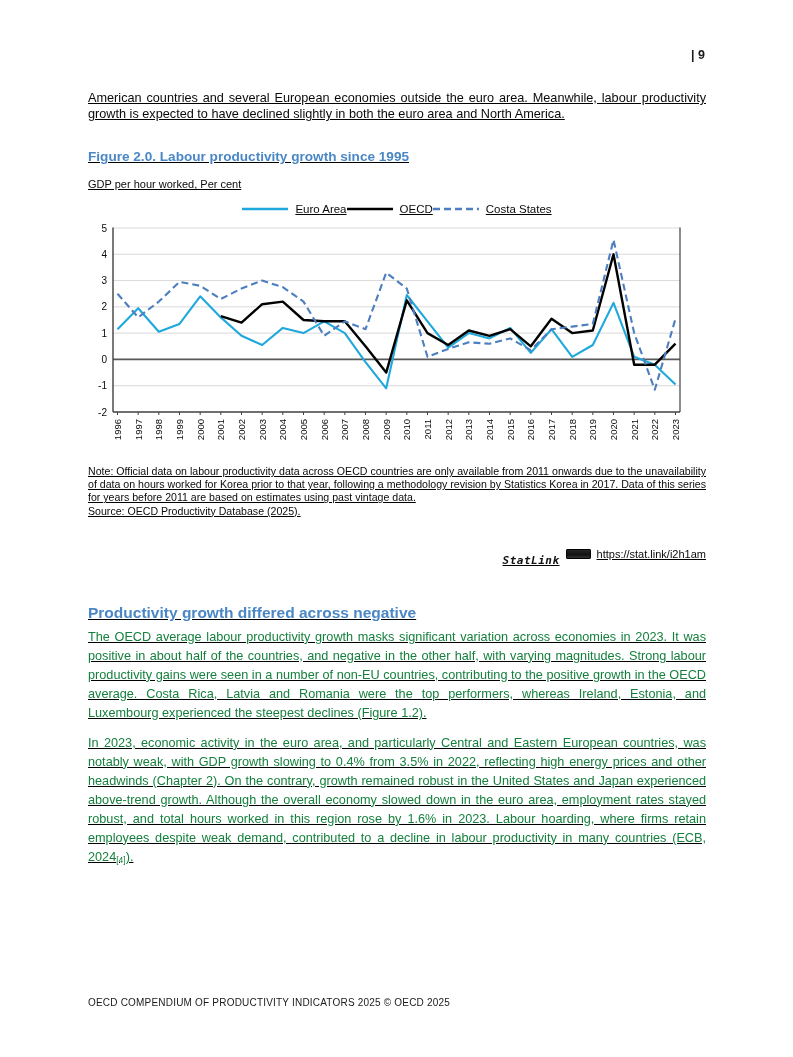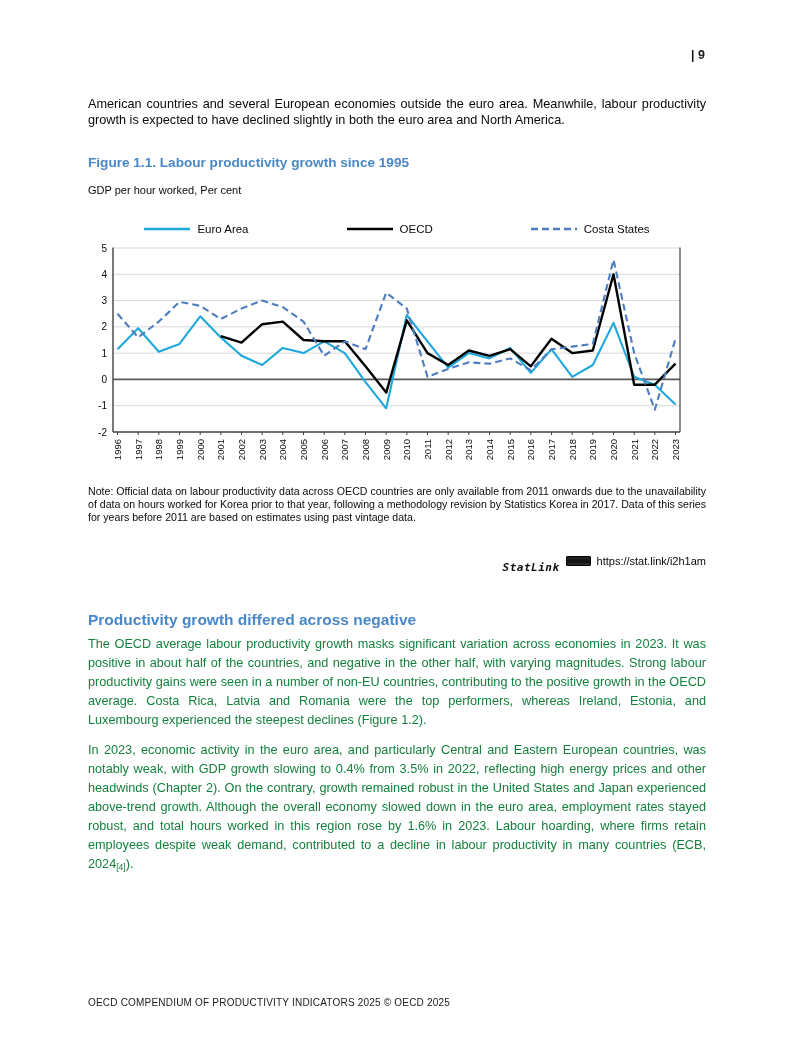--- a/index.html
+++ b/index.html
@@ -8,30 +8,30 @@
     width:793px;height:1057px;
     background:#ffffff;
     font-family:"Liberation Sans",sans-serif;
     color:#000;
     overflow:hidden;
   }
   .pagenum{
     position:absolute;top:48px;right:88px;
     font-size:12.5px;font-weight:bold;color:#1a1a1a;
   }
-  .content{position:absolute;left:88px;top:96px;width:618px;}
+  .content{position:absolute;left:88px;top:90px;width:618px;text-decoration:underline;}
   .body-par{
     font-size:12.7px;line-height:16px;text-align:justify;color:#0a0a0a;margin:0;
   }
   .fig-title{
     margin:27px 0 0 0;font-size:13.6px;font-weight:bold;color:#4a87c6;
   }
   .fig-subtitle{margin:14px 0 0 0;font-size:11px;color:#0a0a0a;}
   .legend{
-    margin-top:27px;display:flex;justify-content:center;gap:98px;
+    margin-top:13px;display:flex;justify-content:center;
     font-size:11.5px;color:#0a0a0a;align-items:center;
   }
   .legend-item{display:flex;align-items:center;gap:7px;}
   .chart-wrap{margin-top:7px;}
   .ytick{font-size:10px;fill:#0a0a0a;font-family:"Liberation Sans",sans-serif;}
   .xtick{font-size:9.5px;fill:#0a0a0a;font-family:"Liberation Sans",sans-serif;}
   .fig-note{
     margin-top:9px;font-size:10.6px;line-height:13.2px;text-align:justify;color:#0a0a0a;
   }
   .fig-source{font-size:10.6px;line-height:13.2px;color:#0a0a0a;}
@@ -65,21 +65,21 @@
 <body>
 
 <div class="page">
 
   <div class="pagenum">| 9</div>
 
   <div class="content">
 
     <p class="body-par">American countries and several European economies outside the euro area. Meanwhile, labour productivity growth is expected to have declined slightly in both the euro area and North America.</p>
 
-    <div class="fig-title">Figure 1.1. Labour productivity growth since 1995</div>
+    <div class="fig-title">Figure 2.0. Labour productivity growth since 1995</div>
     <div class="fig-subtitle">GDP per hour worked, Per cent</div>
 
     <div class="legend" id="legend">
         <div class="legend-item">
           <svg width="46" height="6">
             <line x1="0" x2="46" y1="3" y2="3" stroke="#1fa8dc" stroke-width="2.4"></line>
           </svg>
           <span>Euro Area</span>
         </div>
         <div class="legend-item">
@@ -172,20 +172,21 @@
           <text x="570.3333333333334" y="197" text-anchor="end" class="xtick" transform="rotate(-90 570.3333333333334 197)">2022</text>
           <line x1="587.5" x2="587.5" y1="190" y2="193" stroke="#404040" stroke-width="1"></line>
           <text x="591" y="197" text-anchor="end" class="xtick" transform="rotate(-90 591 197)">2023</text>
           <polyline points="29.5,107.2 50.2,86.2 70.8,109.8 91.5,101.9 112.2,74.3 132.8,95.4 153.5,113.8 174.2,123.0 194.8,105.9 215.5,111.1 236.2,99.3 256.8,111.1 277.5,140.1 298.2,166.3 318.8,73.0 339.5,99.3 360.2,125.6 380.8,111.1 401.5,116.4 422.2,105.9 442.8,130.9 463.5,107.2 484.2,134.8 504.8,123.0 525.5,80.9 546.2,134.8 566.8,142.7 587.5,162.4" fill="none" stroke="#1fa8dc" stroke-width="2.1" stroke-linejoin="round" stroke-dasharray="none"></polyline>
           <polyline points="132.8,94.1 153.5,100.6 174.2,82.2 194.8,79.6 215.5,98.0 236.2,99.3 256.8,99.3 277.5,124.3 298.2,150.6 318.8,78.3 339.5,111.1 360.2,123.0 380.8,108.5 401.5,113.8 422.2,107.2 442.8,124.3 463.5,96.7 484.2,111.1 504.8,108.5 525.5,32.3 546.2,142.7 566.8,142.7 587.5,121.7" fill="none" stroke="#000000" stroke-width="2.4" stroke-linejoin="round" stroke-dasharray="none"></polyline>
           <polyline points="29.5,71.7 50.2,95.4 70.8,79.6 91.5,59.9 112.2,63.8 132.8,77.0 153.5,66.5 174.2,58.6 194.8,65.1 215.5,79.6 236.2,113.8 256.8,99.3 277.5,107.2 298.2,50.7 318.8,66.5 339.5,134.8 360.2,126.9 380.8,120.3 401.5,121.7 422.2,116.4 442.8,128.2 463.5,107.2 484.2,104.6 504.8,101.9 525.5,17.8 546.2,111.1 566.8,167.7 587.5,96.7" fill="none" stroke="#4d7ebf" stroke-width="2.1" stroke-linejoin="round" stroke-dasharray="7 4"></polyline>
         </svg>
     </div>
 
     <div class="fig-note">Note: Official data on labour productivity data across OECD countries are only available from 2011 onwards due to the unavailability of data on hours worked for Korea prior to that year, following a methodology revision by Statistics Korea in 2017. Data of this series for years before 2011 are based on estimates using past vintage data.</div>
+    <div class="fig-source">Source: OECD Productivity Database (2025).</div>
 
     <div class="statlink-row">
       <span class="statlink-logo">StatLink</span>
       <span class="statlink-badge"></span>
       <a class="statlink-url" href="#">https://stat.link/i2h1am</a>
     </div>
 
     <h2 class="section-heading">Productivity growth differed across negative</h2>
 
     <p class="section-par">The OECD average labour productivity growth masks significant variation across economies in 2023. It was positive in about half of the countries, and negative in the other half, with varying magnitudes. Strong labour productivity gains were seen in a number of non-EU countries, contributing to the positive growth in the OECD average. Costa Rica, Latvia and Romania were the top performers, whereas Ireland, Estonia, and Luxembourg experienced the steepest declines (Figure 1.2).</p>

